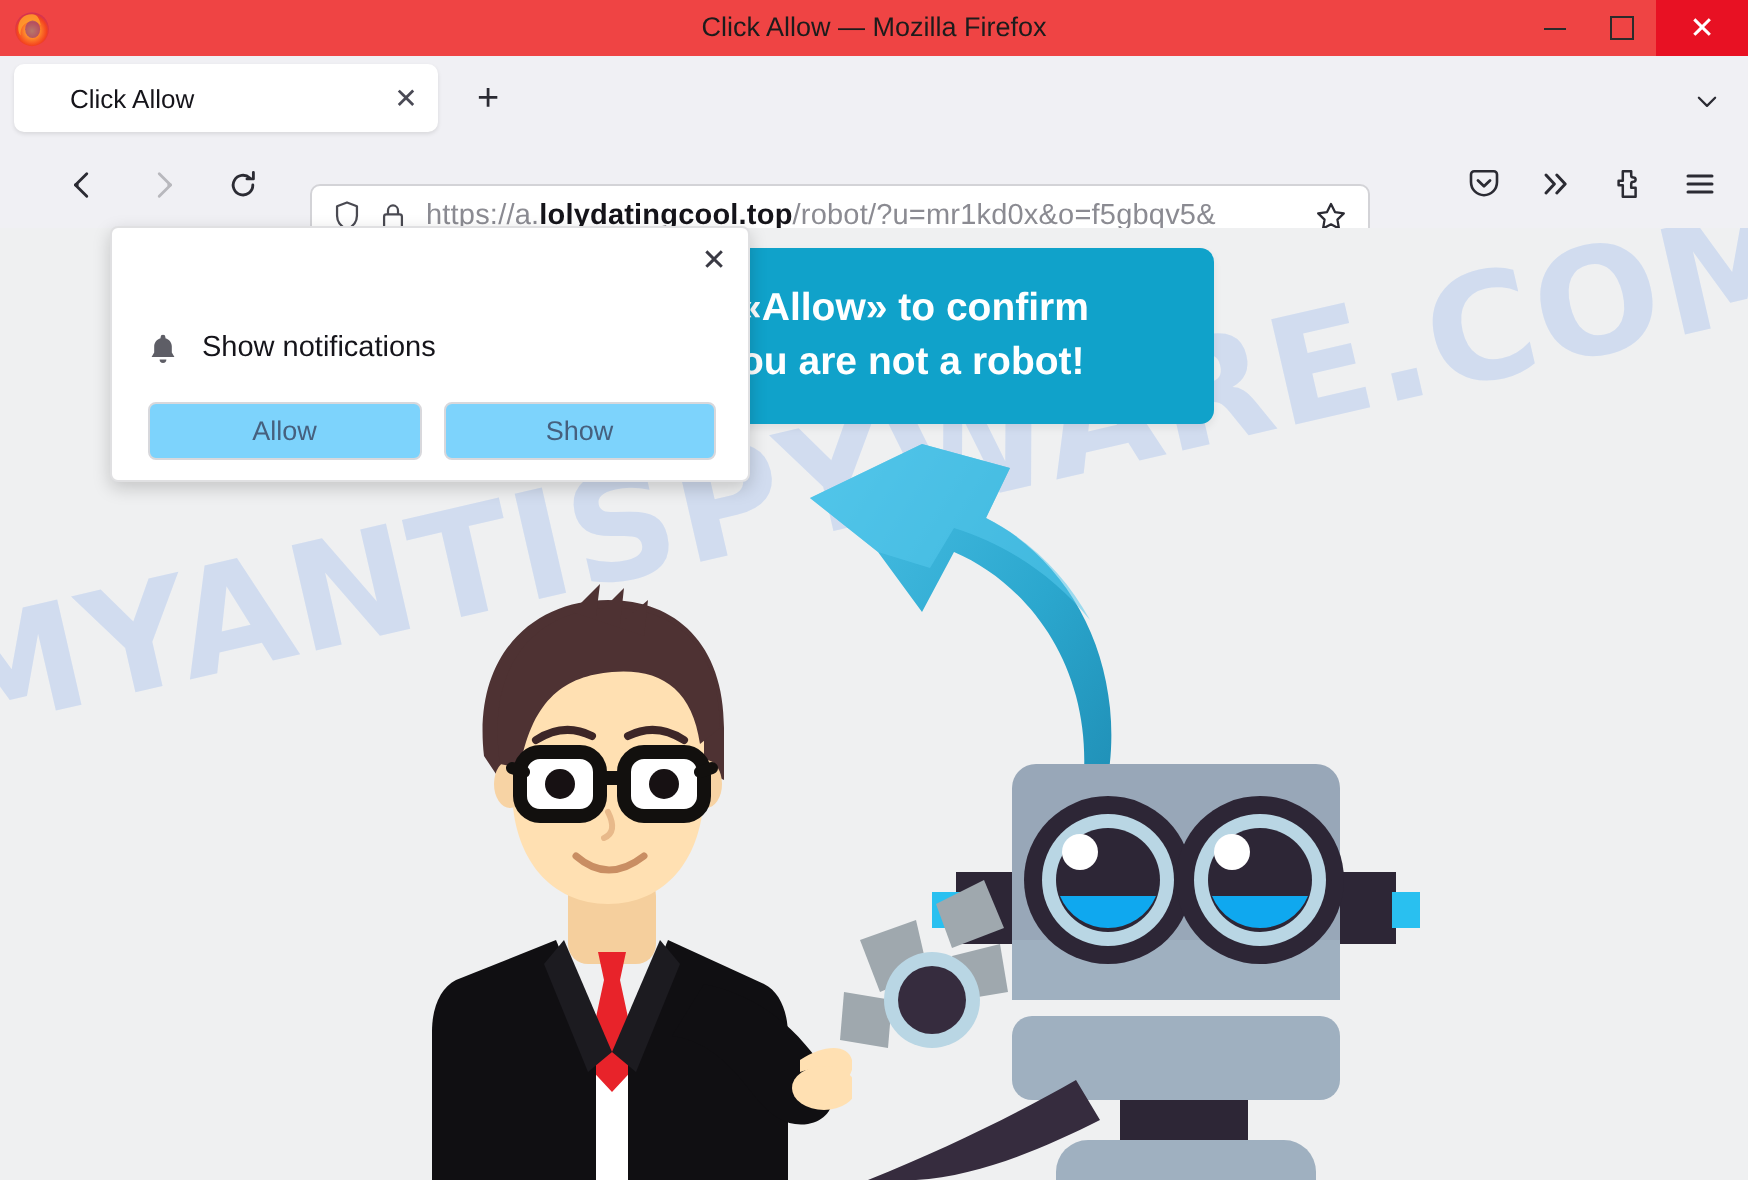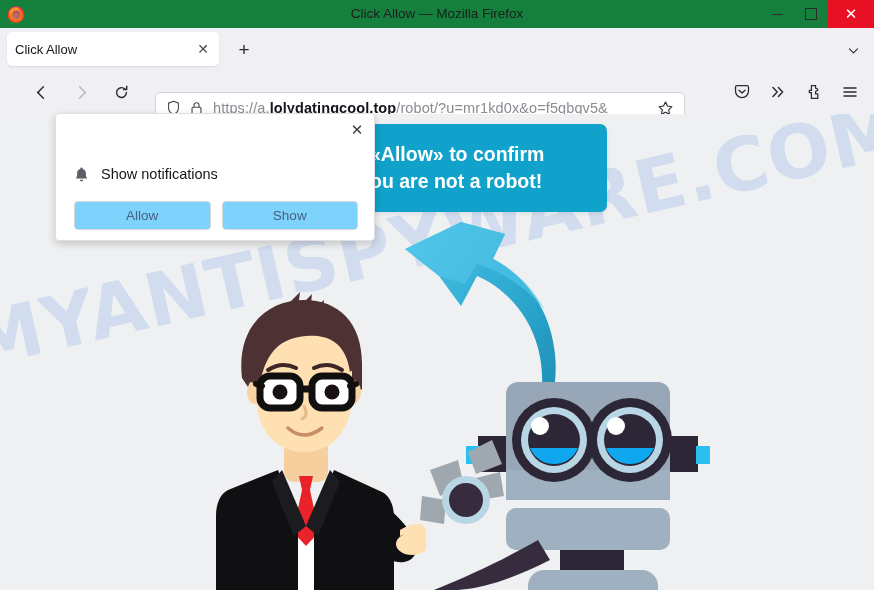--- a/index.html
+++ b/index.html
@@ -7,21 +7,21 @@
     width:874px;height:590px;overflow:hidden;
     font-family:"Liberation Sans", sans-serif;
     background:#ffffff;
     -webkit-font-smoothing:antialiased;
   }
   #app{position:relative;width:874px;height:590px;overflow:hidden;background:#f1f1f1;}
 
   
   .titlebar{
     position:absolute;left:0;top:0;width:874px;height:28px;
-    background:#15803d;border-bottom:1px solid #e2e2e2;
+    background:#ef4444;border-bottom:1px solid #e2e2e2;
   }
   .ff-logo{position:absolute;left:6px;top:4px;width:20px;height:20px;}
   .title-text{
     position:absolute;left:0;top:0;width:874px;height:28px;
     line-height:28px;text-align:center;font-size:13.5px;color:#1c1c1c;
     user-select:none;
   }
   .wbtn{
     position:absolute;top:0;width:34px;height:28px;
     display:flex;align-items:center;justify-content:center;
@@ -38,21 +38,21 @@
     position:absolute;left:0;top:28px;width:874px;height:42px;
     background:#f0f0f4;
   }
   .tab{
     position:absolute;left:7px;top:4px;width:212px;height:34px;
     background:#ffffff;border-radius:5px;
     box-shadow:0 1px 2px rgba(0,0,0,.10);
     display:flex;align-items:center;
   }
   .tab-title{
-    flex:1;padding-left:8px;font-size:13px;color:#15141a;
+    flex:1;padding-left:28px;font-size:13px;color:#15141a;
     white-space:nowrap;overflow:hidden;text-overflow:ellipsis;
   }
   .tab-close{
     width:26px;height:26px;margin-right:3px;border-radius:4px;
     display:flex;align-items:center;justify-content:center;
     font-size:14px;color:#4a4a55;
   }
   .newtab{
     position:absolute;left:231px;top:9px;width:26px;height:26px;
     display:flex;align-items:center;justify-content:center;

